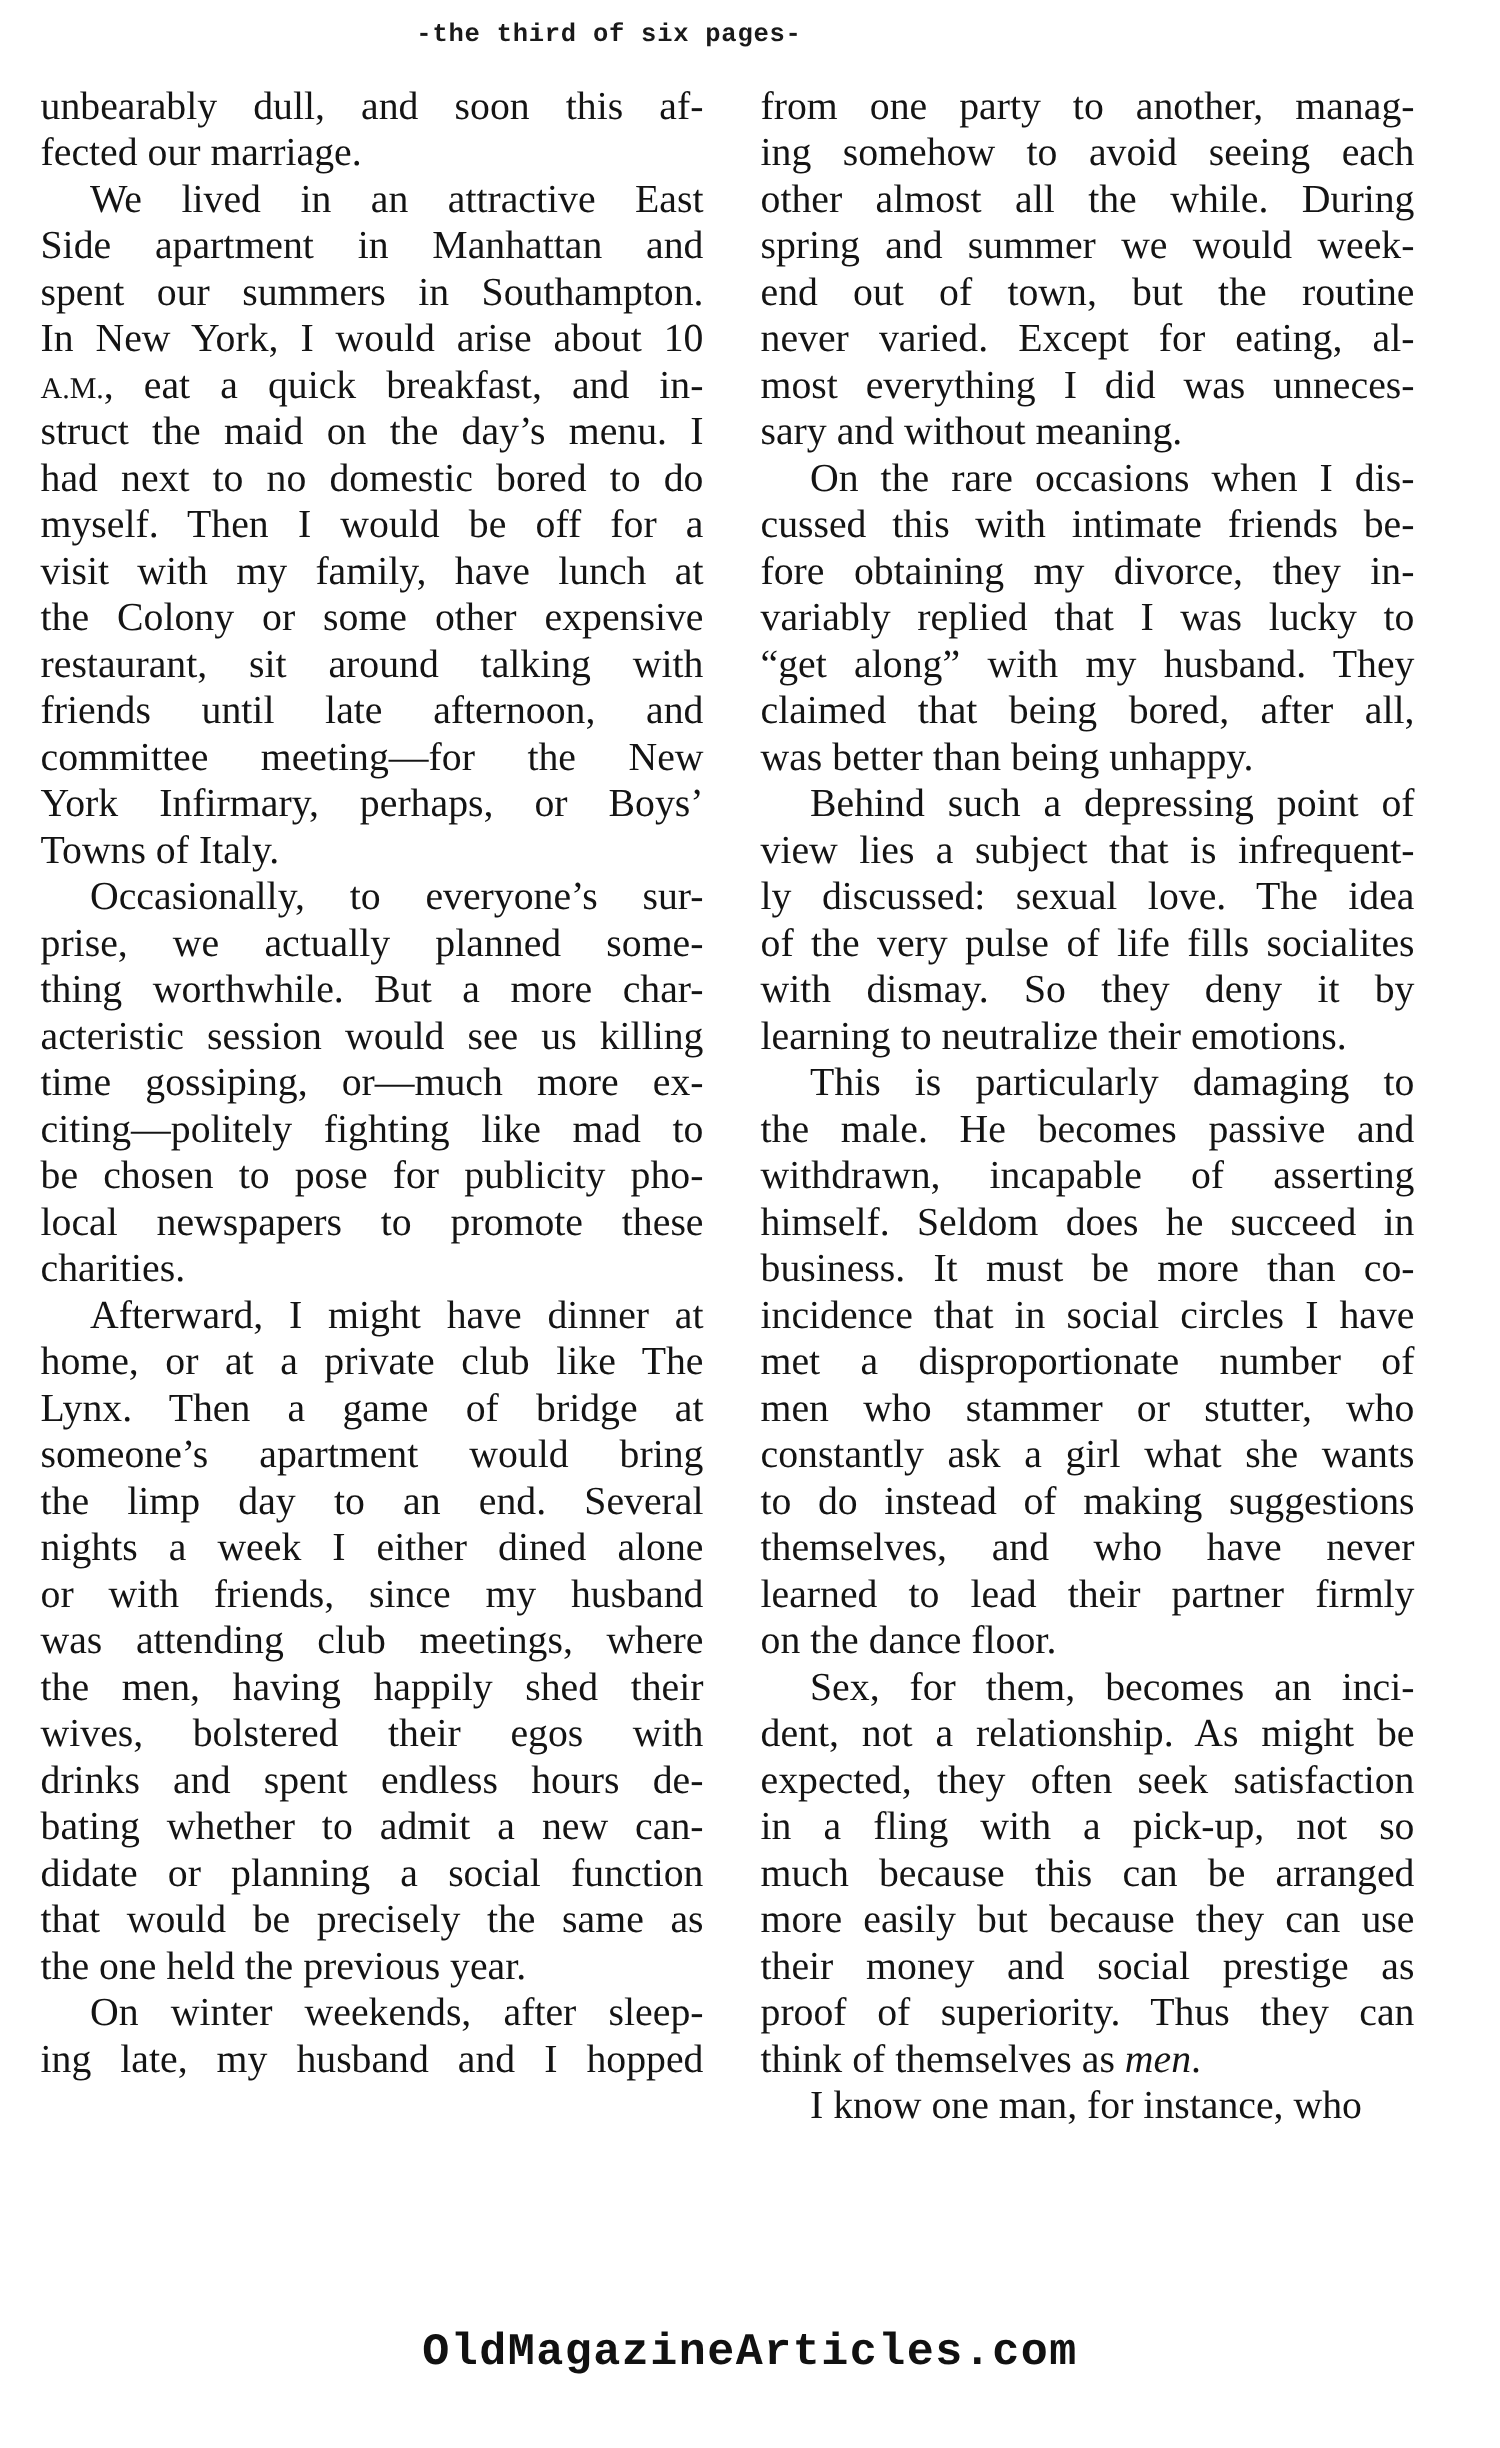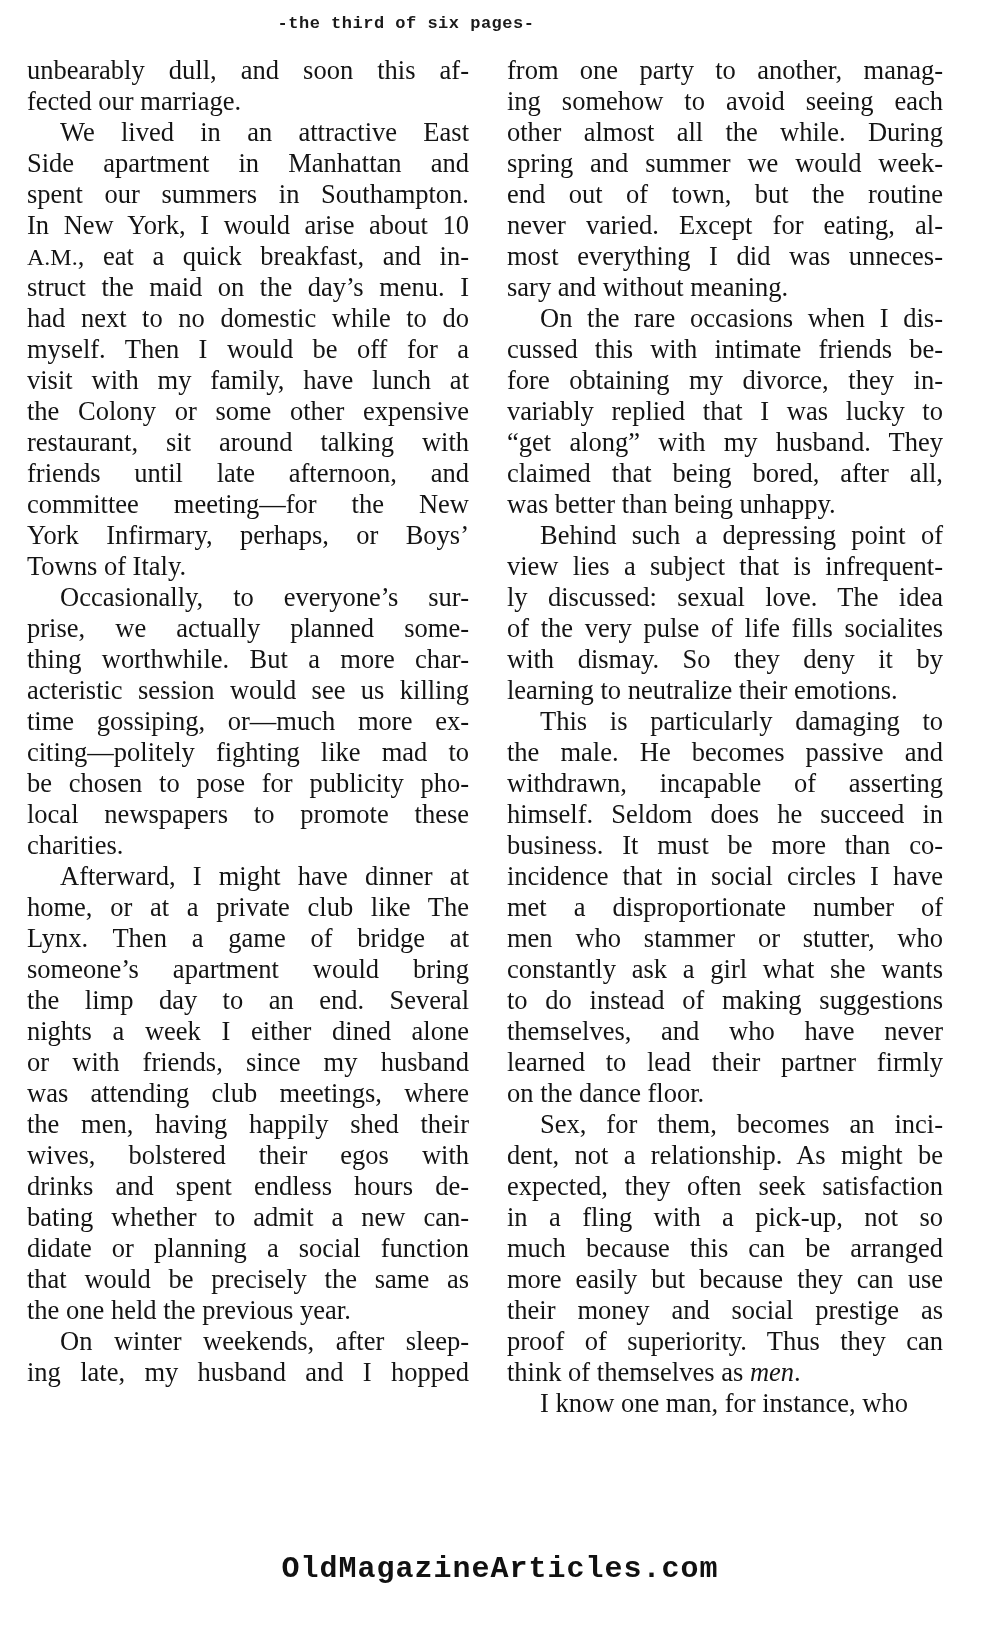--- a/index.html
+++ b/index.html
@@ -53,21 +53,21 @@
       overflow: visible;
     }
     .line.last {
       text-align-last: left;
     }
     .line.indent {
       padding-left: 33px;
     }
     .smallcaps {
       font-variant: small-caps;
-      font-size: 24px;
+      font-size: 20px;
     }
     .em {
       font-style: italic;
     }
     .footer {
       position: absolute;
       top: 1552px;
       left: 0;
       width: 1000px;
       text-align: center;
@@ -85,21 +85,21 @@
 
 <div class="column col-left" id="col-left">
     <span class="line">unbearably dull, and soon this af-</span>
     <span class="line last">fected our marriage.</span>
     <span class="line indent">We lived in an attractive East</span>
     <span class="line">Side apartment in Manhattan and</span>
     <span class="line">spent our summers in Southampton.</span>
     <span class="line">In New York, I would arise about 10</span>
     <span class="line"><span class="smallcaps">A.M.</span>, eat a quick breakfast, and in-</span>
     <span class="line">struct the maid on the day’s menu. I</span>
-    <span class="line">had next to no domestic while to do</span>
+    <span class="line">had next to no domestic bored to do</span>
     <span class="line">myself. Then I would be off for a</span>
     <span class="line">visit with my family, have lunch at</span>
     <span class="line">the Colony or some other expensive</span>
     <span class="line">restaurant, sit around talking with</span>
     <span class="line">friends until late afternoon, and</span>
     <span class="line">committee meeting—for the New</span>
     <span class="line">York Infirmary, perhaps, or Boys’</span>
     <span class="line last">Towns of Italy.</span>
     <span class="line indent">Occasionally, to everyone’s sur-</span>
     <span class="line">prise, we actually planned some-</span>

